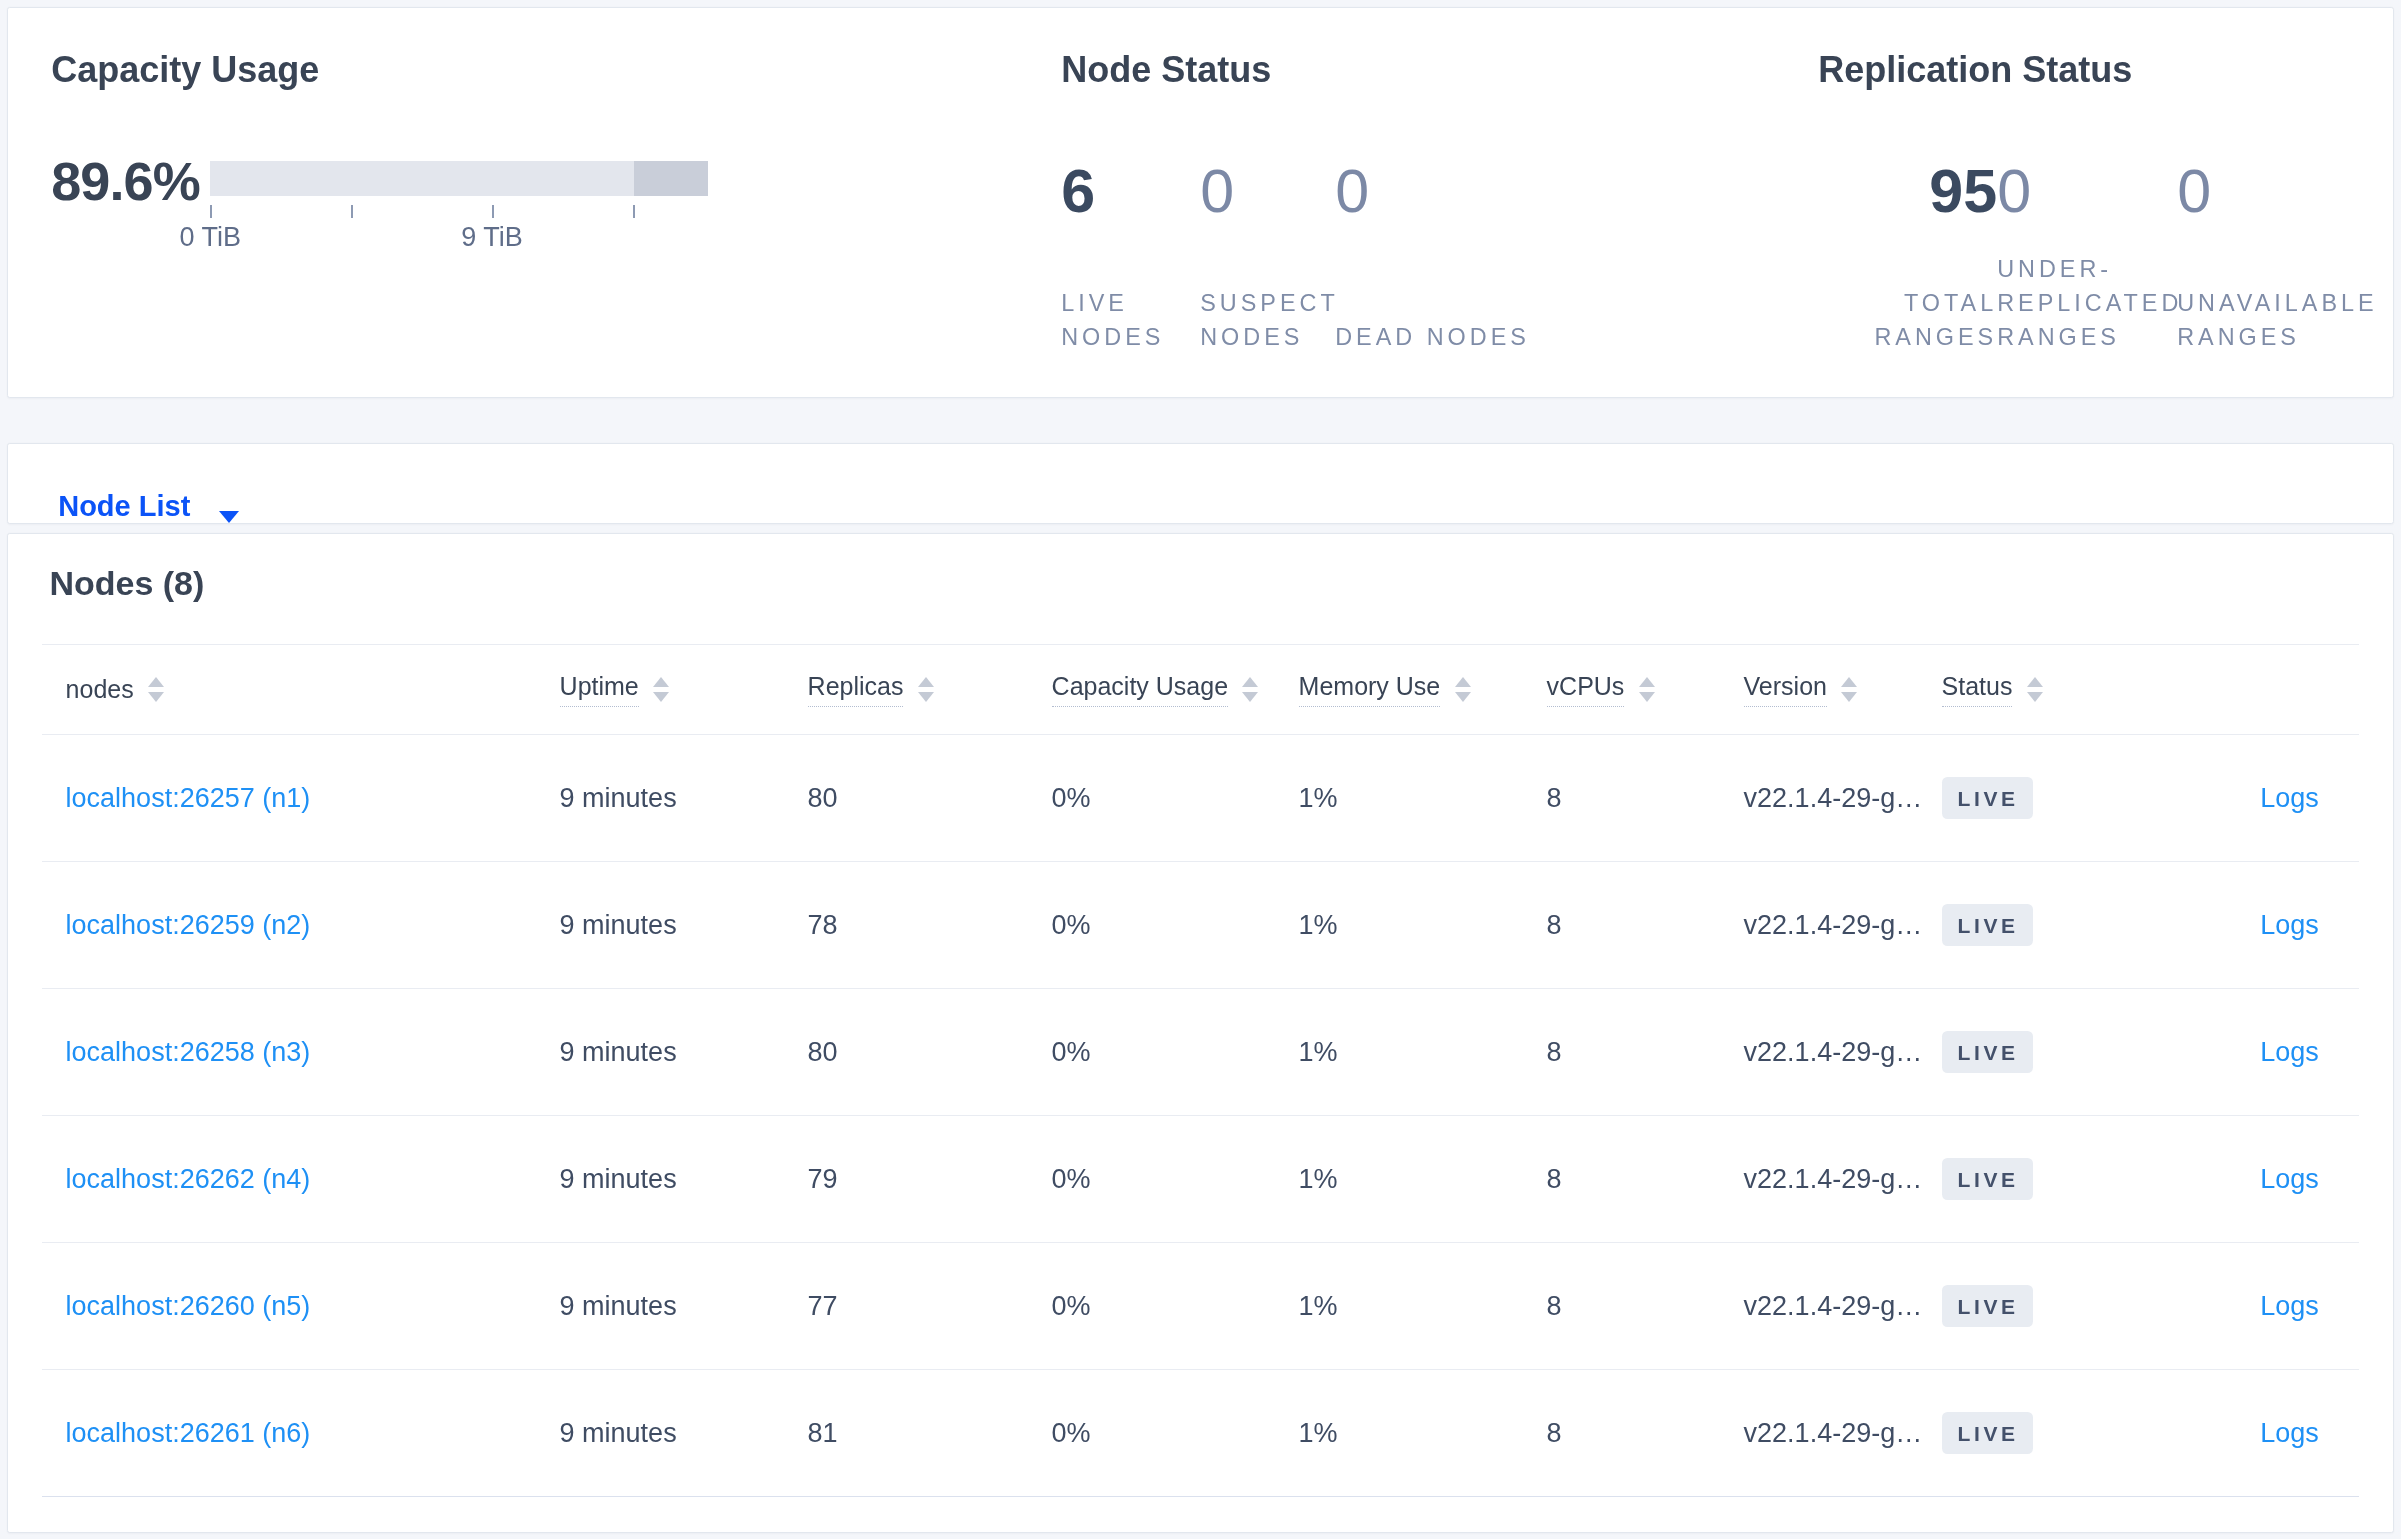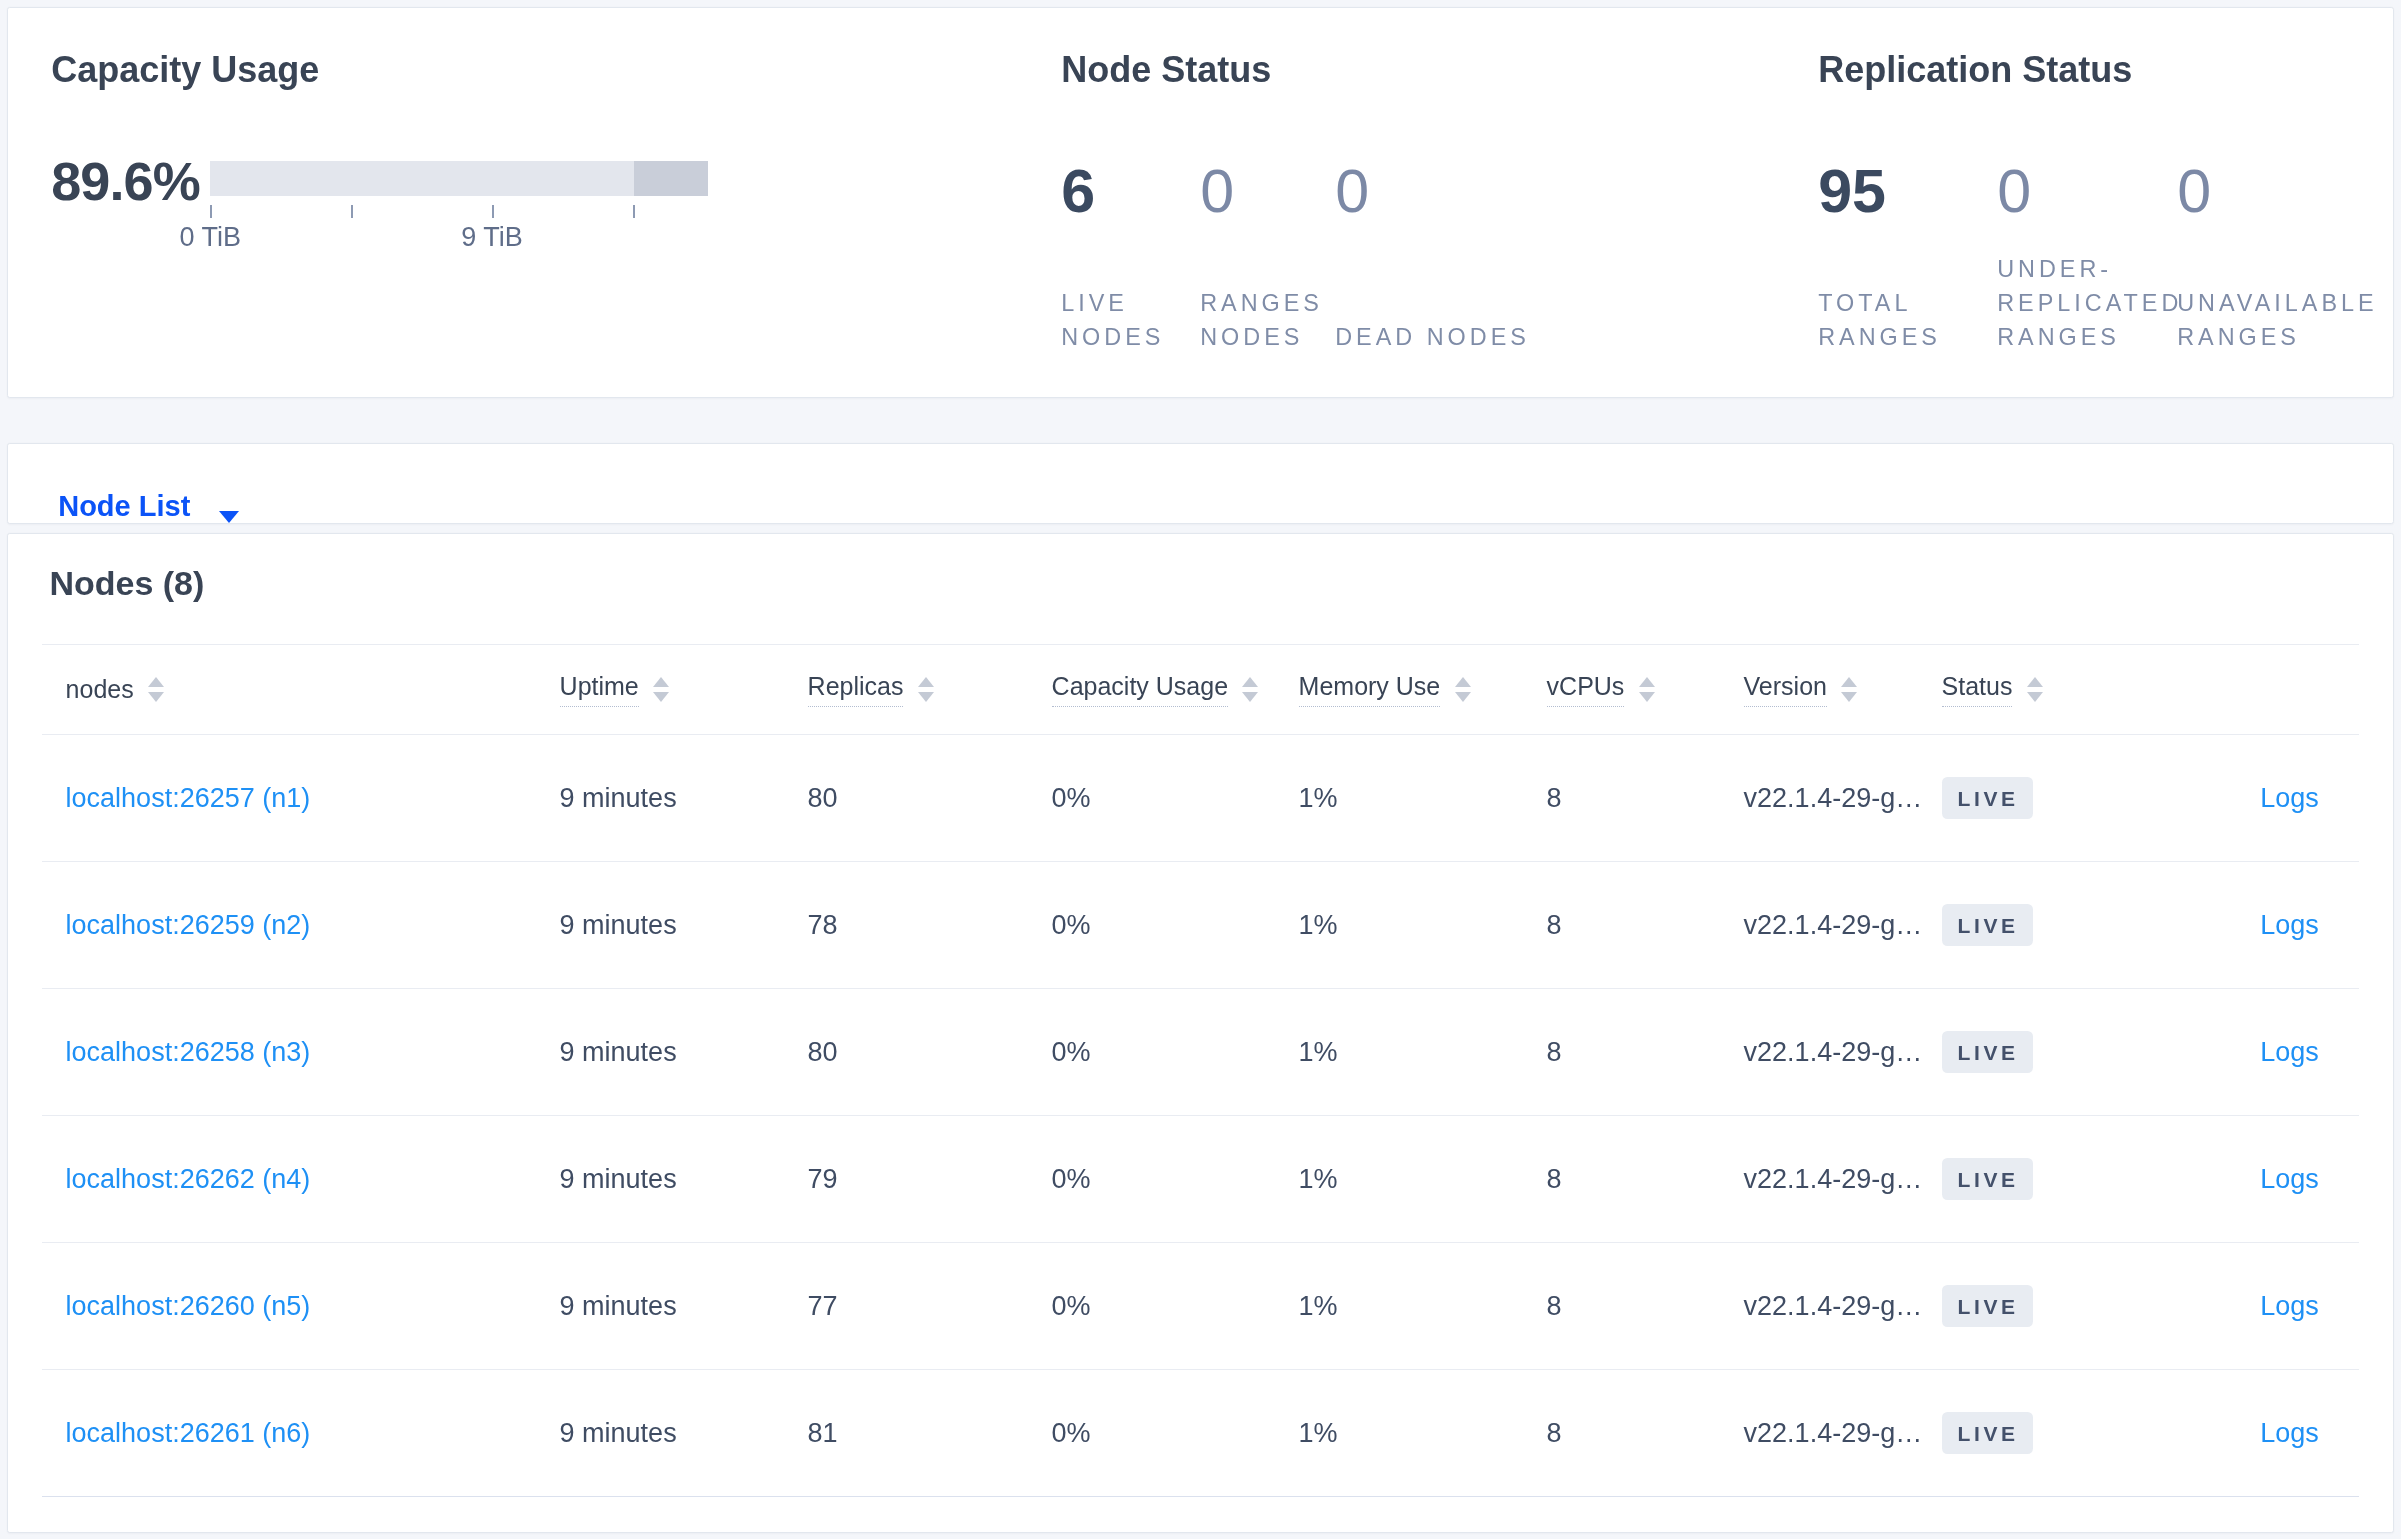--- a/index.html
+++ b/index.html
@@ -44,21 +44,21 @@
   .kv-label.w { width: 159px; }
   .kv-value { font-size: 40px; font-weight: 600; color: #394455; letter-spacing: -0.5px; }
   .ml36 { margin-left: 32px; }
   .ml28 { margin-left: 25px; }
 
   
   .stats-row { display: flex; }
   .stat-cell { display: flex; flex-direction: column; height: 193px; }
   .sec-nodestatus .stat-cell:nth-child(1) { width: 139px; }
   .sec-nodestatus .stat-cell:nth-child(2) { width: 135px; }
-  .sec-replication .stat-cell:nth-child(1) { width: 179px; }
+  .sec-replication .stat-cell:nth-child(1) { width: 179px; text-align: right; }
   .sec-replication .stat-cell:nth-child(2) { width: 180px; }
   .stat-cell:last-child { flex: 1; }
   .stat-num { font-size: 61px; font-weight: 600; color: #3b4a60; line-height: 61px; }
   .stat-num.dim { font-weight: 400; color: #7c89a6; }
   .stat-label { margin-top: auto; font-size: 23.4px; letter-spacing: 4px; color: #7f8ca7; line-height: 34px; }
 
   
   .dropdown-card { height: 81px; display: flex; align-items: flex-end; padding-left: 50px; margin-bottom: 9px; }
   .dropdown-label { font-size: 29px; font-weight: 600; color: #0b53f7; cursor: pointer; }
   .caret-down {
@@ -130,21 +130,21 @@
 
   <div class="sec sec-nodestatus">
     <div class="sec-title">Node Status</div>
     <div class="sec-content stats-row">
       <div class="stat-cell">
         <div class="stat-num">6</div>
         <div class="stat-label">LIVE NODES</div>
       </div>
       <div class="stat-cell">
         <div class="stat-num dim">0</div>
-        <div class="stat-label">RANGES NODES</div>
+        <div class="stat-label">SUSPECT NODES</div>
       </div>
       <div class="stat-cell">
         <div class="stat-num dim">0</div>
         <div class="stat-label">DEAD NODES</div>
       </div>
     </div>
   </div>
 
   <div class="sec sec-replication">
     <div class="sec-title">Replication Status</div>

